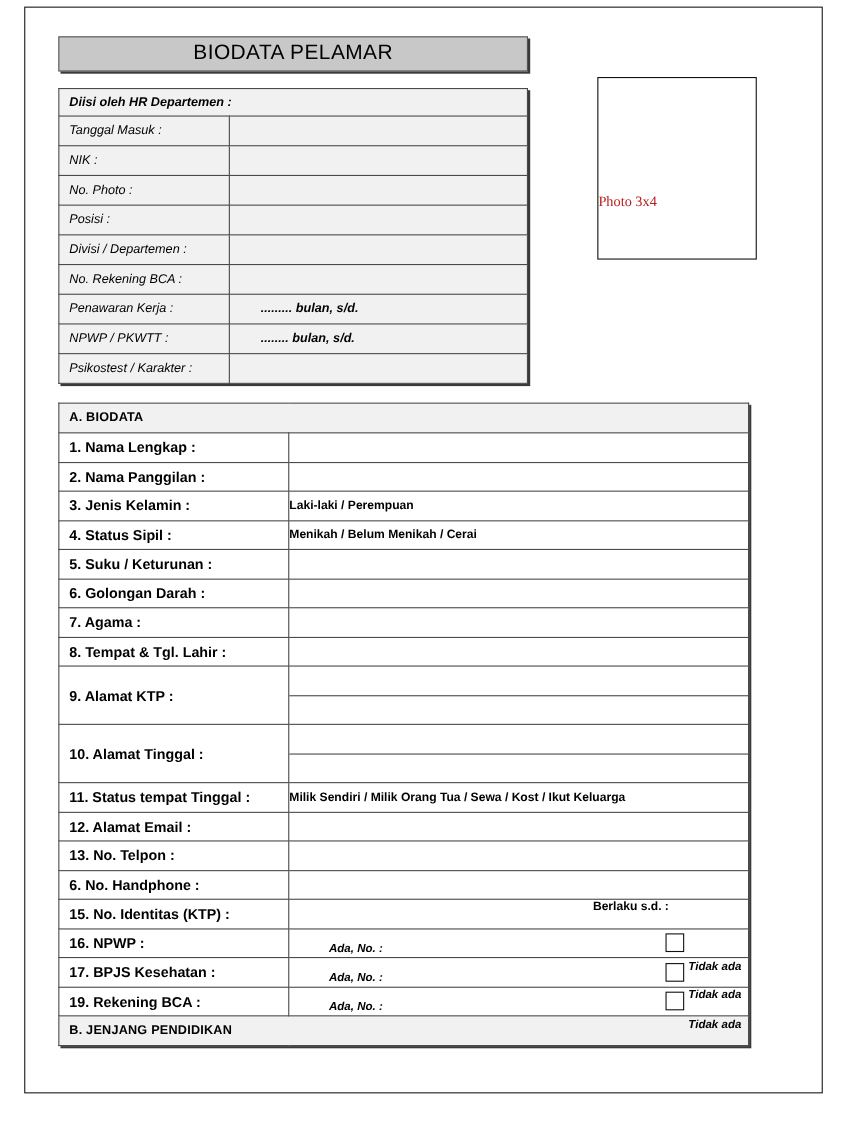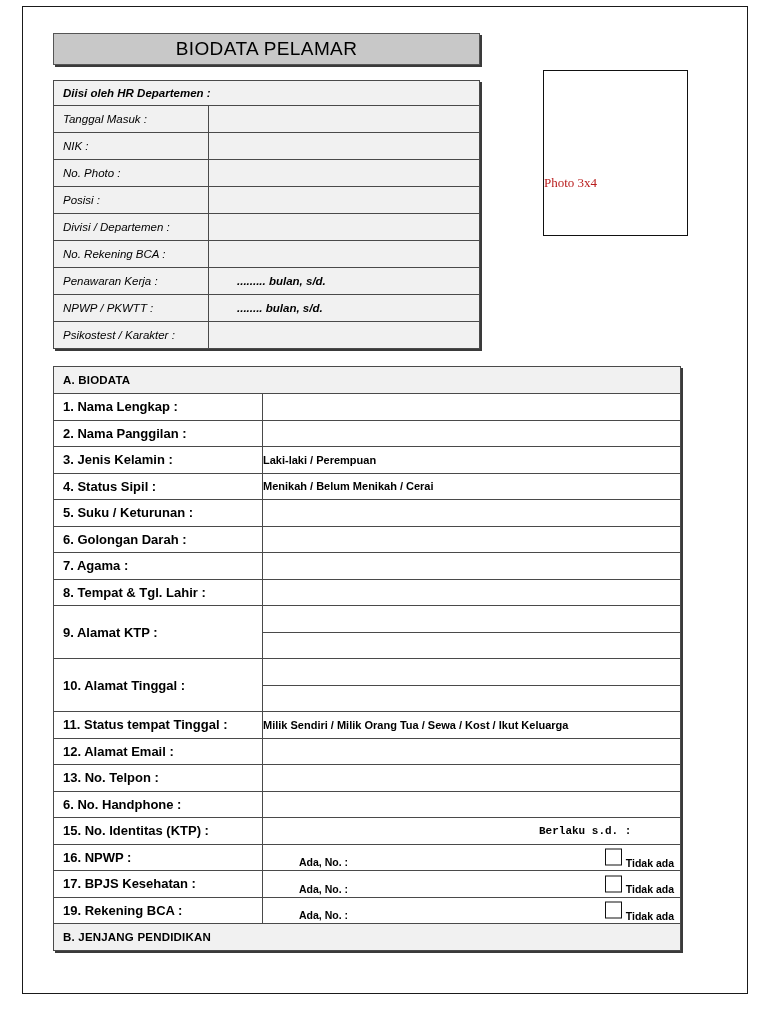--- a/index.html
+++ b/index.html
@@ -164,22 +164,21 @@
   td.tall { height: 53px !important; }
   td.tall-lbl {
     vertical-align: middle;
   }
 
   
   .val-row2 {
     display: flex;
     width: 100%;
     height: 100%;
-    align-items: center;
-    font-family: Liberation Mono, monospace;
+    align-items: flex-start;
   }
   .val-row2 .cellA {
     width: 266px;
     border-right: 1px solid #4a4a4a;
     box-sizing: border-box;
   }
   .val-row2 .cellB {
     flex: 1;
     display: flex;
     align-items: center;
@@ -188,20 +187,21 @@
     font-weight: bold;
     box-sizing: border-box;
   }
 
   
   .ada-row {
     position: relative;
     width: 100%;
     height: 100%;
     box-sizing: border-box;
+    font-style: italic;
   }
   .ada-text {
     position: absolute;
     left: 36px;
     bottom: 2px;
     font-size: 10.5px;
     font-weight: bold;
   }
   .tidak-wrap {
     position: absolute;
@@ -217,21 +217,21 @@
     height: 17px;
     border: 1.6px solid #111;
     background: #fff;
     box-sizing: border-box;
     display: block;
   }
   .tidak-text {
     font-size: 10.5px;
     font-weight: bold;
     position: relative;
-    top: 5px;
+    top: 21px;
   }
   td.ada-cell { padding: 0 !important; height: 26.5px !important; }
 </style>
 </head>
 <body>
 
 <div class="page-frame"></div>
 
 <div class="title-box">
   <span class="title-text">BIODATA PELAMAR</span>

